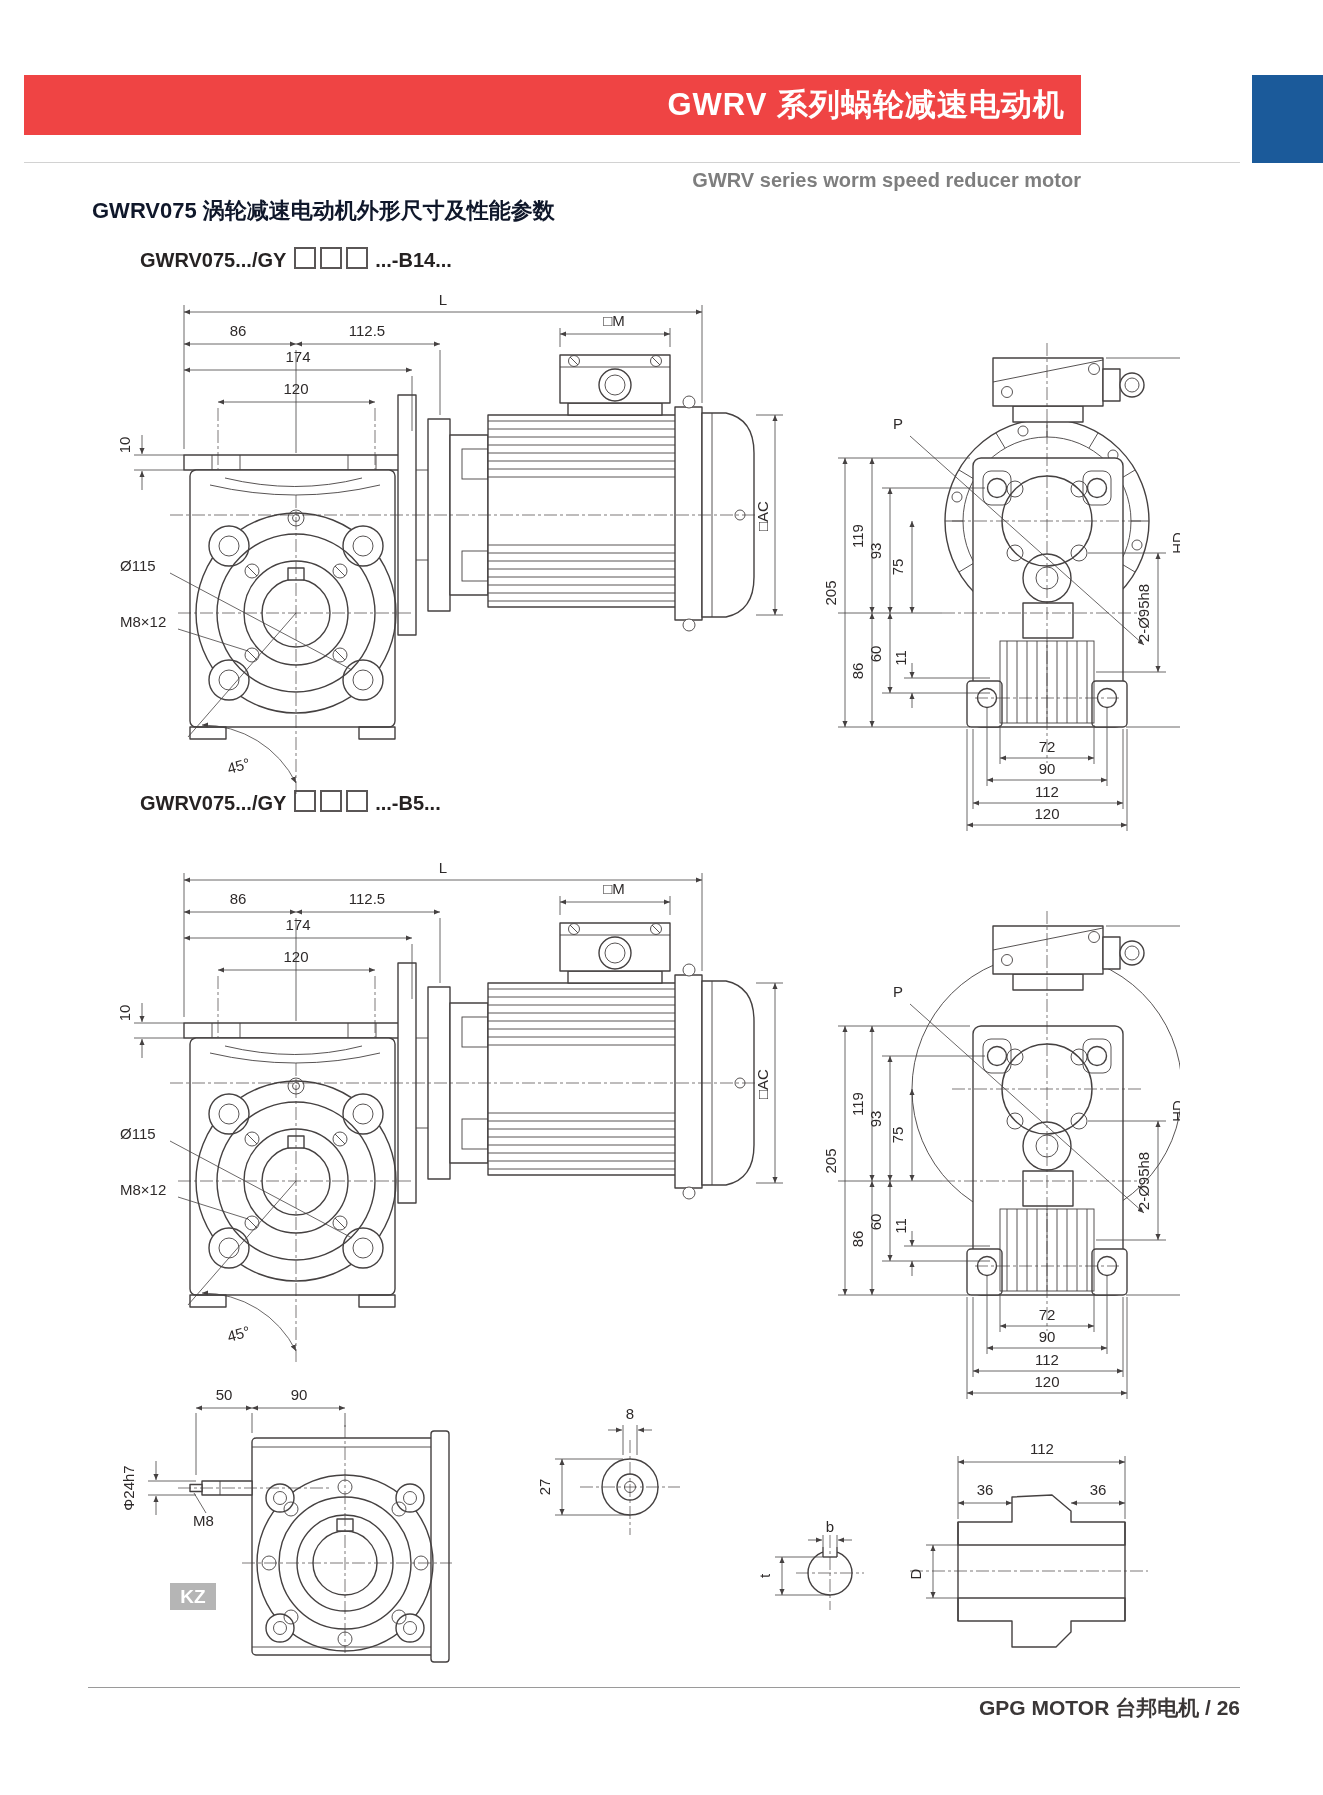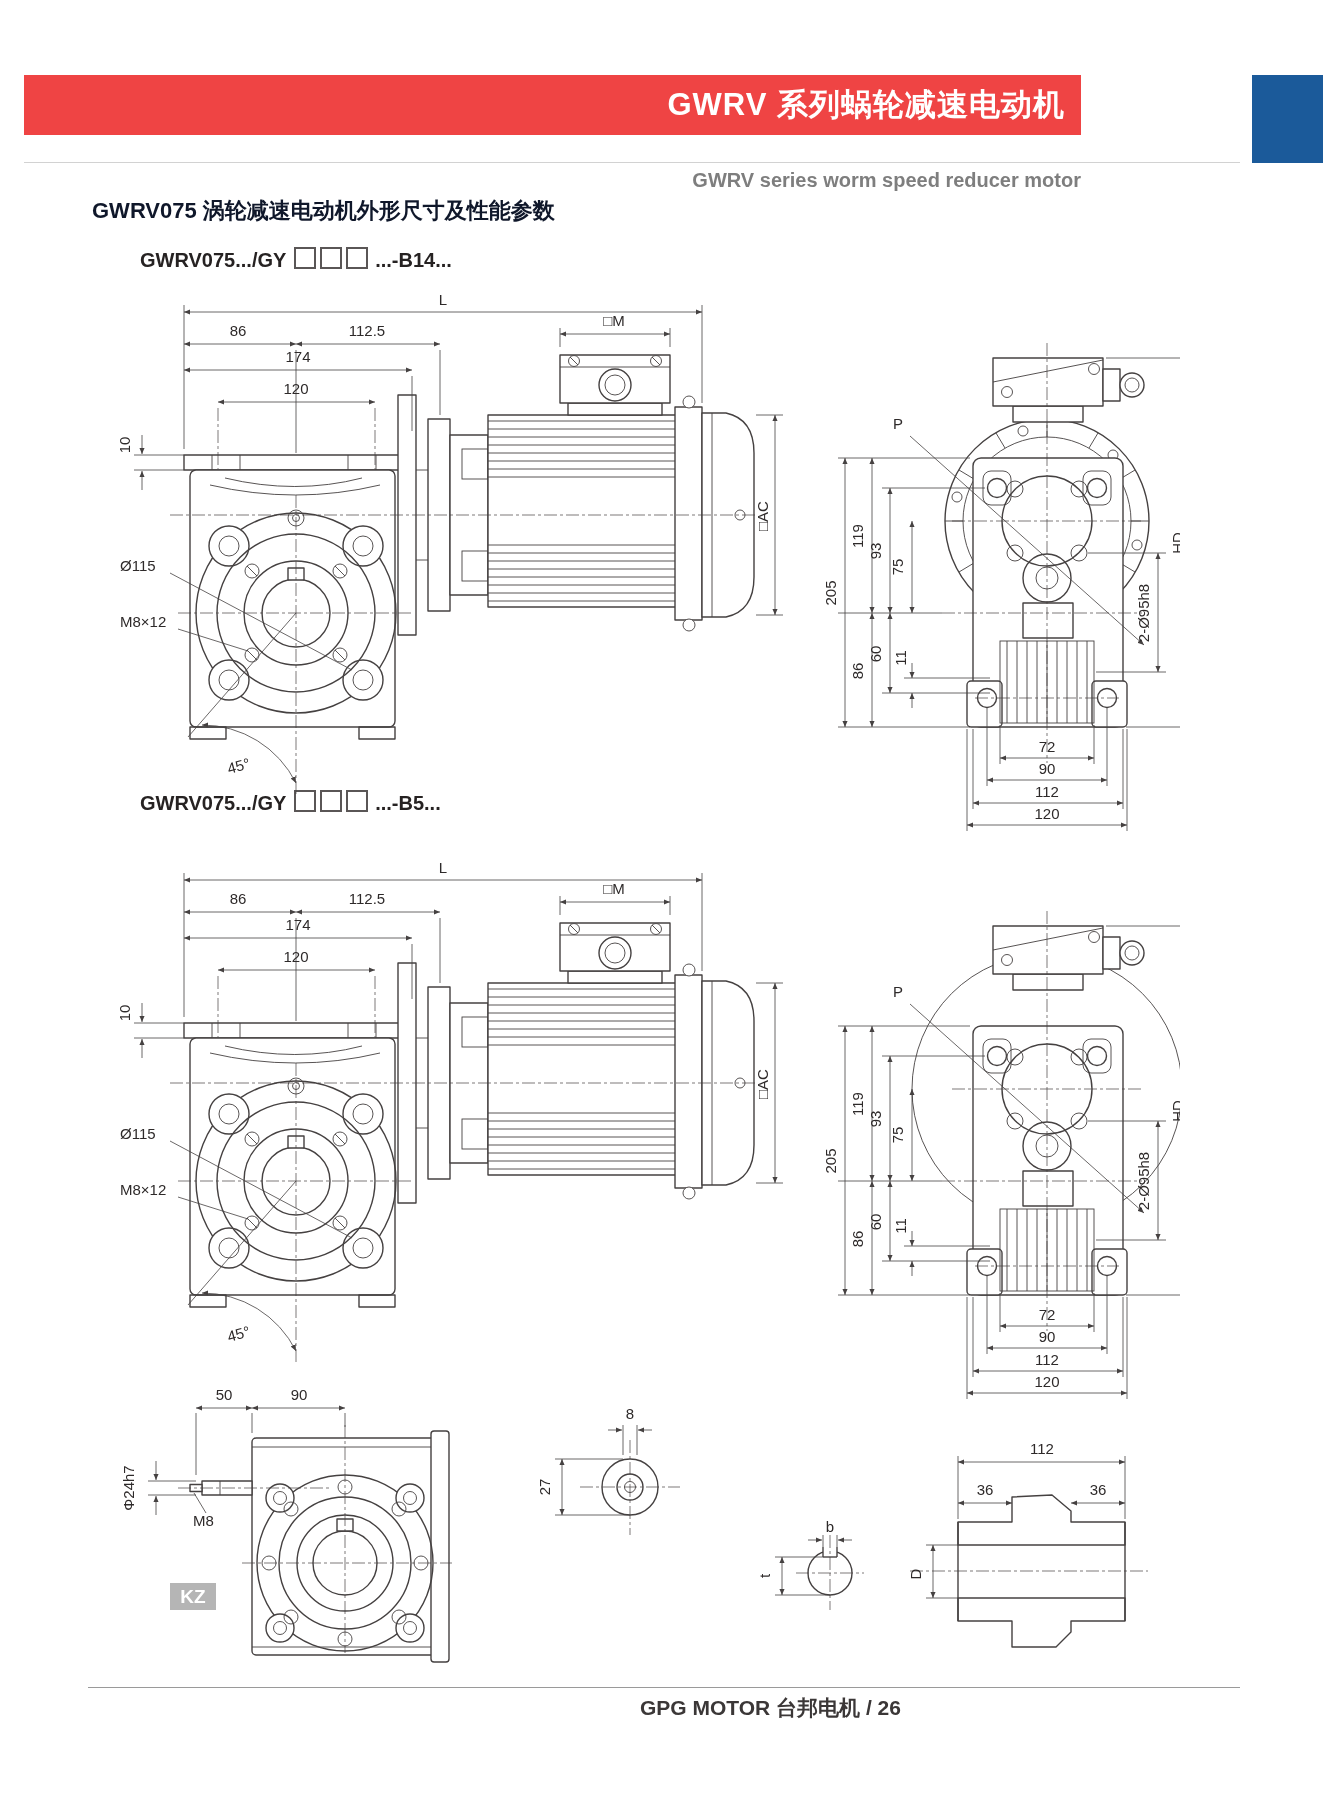--- a/index.html
+++ b/index.html
@@ -25,21 +25,21 @@
   .s1{stroke:#454141;stroke-width:1.4;fill:none;stroke-linejoin:round;}
   .s1w{stroke:#454141;stroke-width:1.4;fill:#fff;stroke-linejoin:round;}
   .s2{stroke:#454141;stroke-width:.9;fill:none;}
   .s2w{stroke:#454141;stroke-width:.9;fill:#fff;}
   .dl{stroke:#454141;stroke-width:.8;fill:none;}
   .cl{stroke:#454141;stroke-width:.7;fill:none;stroke-dasharray:13 3 3 3;}
   text.d{font:15px "Liberation Sans",sans-serif;fill:#2e2a2a;text-anchor:middle;}
   text.dst{text-anchor:start;}
   
   #ftr-rule{position:absolute;left:88px;top:1687px;width:1152px;height:1px;background:#9a9a9a;}
-  #ftr{position:absolute;left:640px;top:1694px;width:600px;text-align:left;
+  #ftr{position:absolute;left:640px;top:1694px;width:600px;text-align:right;
        font-size:21px;font-weight:bold;color:#3b3737;}
 </style>
 </head>
 <body>
 
 <div id="page">
 
   <div id="hdr-bar">GWRV 系列蜗轮减速电动机</div>
   <div id="hdr-tab"></div>
   <div id="hdr-sub">GWRV series worm speed reducer motor</div>

